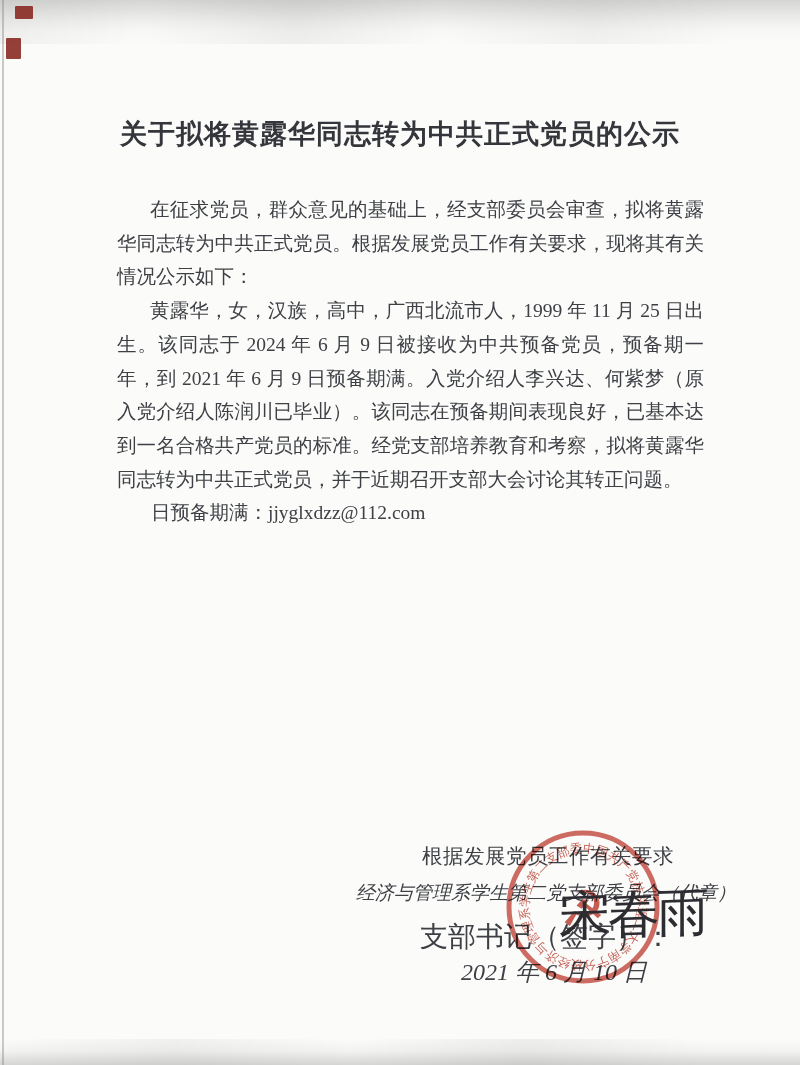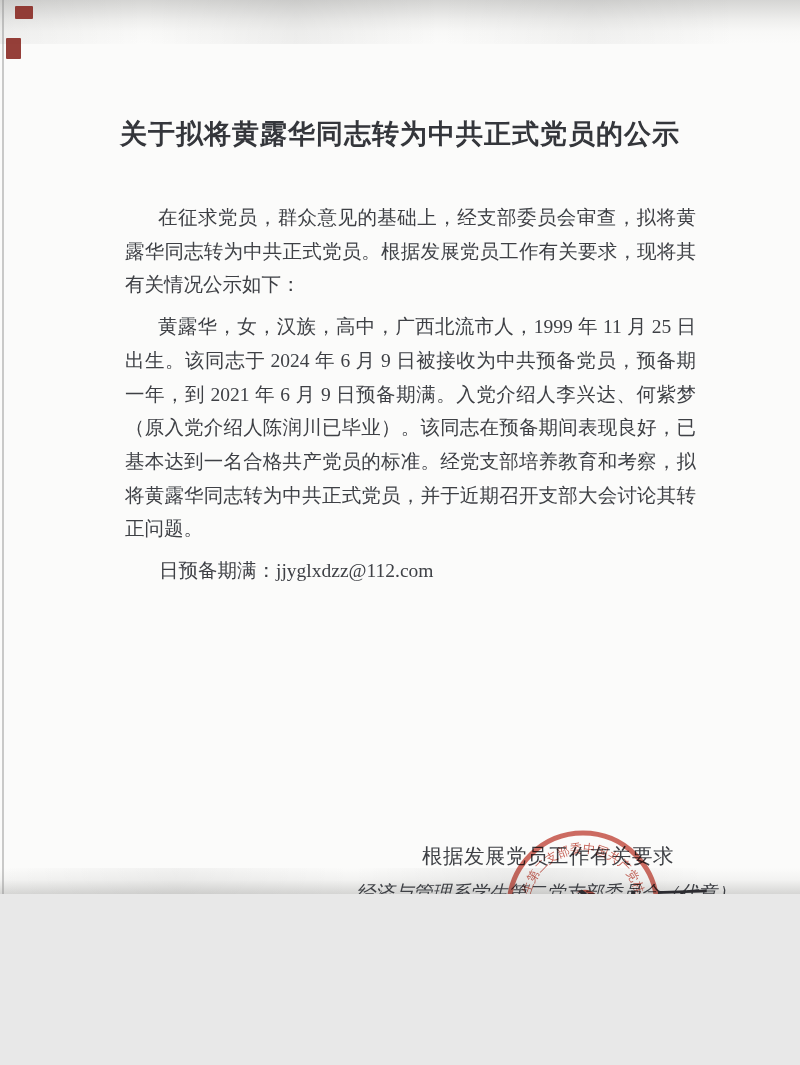--- a/index.html
+++ b/index.html
@@ -1,17 +1,17 @@
 <!DOCTYPE html>
 <html><head>
 <meta charset="utf-8">
 <style>
   html,body{margin:0;padding:0;background:#e8e8e8;}
   .stage{
-    position:relative;width:800px;height:894px;overflow:hidden;
+    position:relative;width:800px;height:1065px;overflow:hidden;
     background:#fbfbfa;
     font-family:"Liberation Serif","DejaVu Serif",serif;
   }
   
   .scan-top{
     position:absolute;left:0;top:0;width:100%;height:44px;pointer-events:none;
     background:
       linear-gradient(90deg, rgba(0,0,0,.045), transparent 18%, rgba(0,0,0,.05) 37%, transparent 55%, rgba(0,0,0,.04) 74%, transparent 92%),
       linear-gradient(180deg, rgba(182,182,180,.55), rgba(208,208,206,.30) 45%, rgba(231,231,229,.14) 72%, rgba(255,255,255,0));
   }
@@ -35,21 +35,21 @@
     text-align:center;font-size:27px;font-weight:bold;
     color:#34363b;letter-spacing:1px;
   }
 
   
   .body{
     position:absolute;left:117px;top:193px;width:587px;
     font-size:19.5px;line-height:33.7px;color:#3e4045;
     text-align:justify;text-justify:inter-character;
   }
-  .body p{margin:8px;text-indent:33px;}
+  .body p{margin:0;text-indent:33px;}
   .body p.contact{text-indent:0;padding-left:34px;text-align:left;}
 
   
   .closing-line{position:absolute;color:#3e4045;white-space:nowrap;}
   .org1{left:422px;top:842px;font-size:20.5px;letter-spacing:.5px;}
   .org2{left:356px;top:880px;font-size:19px;font-style:italic;}
   .sig-label{left:420px;top:918px;font-size:28px;}
   .date-line{left:461px;top:956px;font-size:24px;font-style:italic;}
 
   

